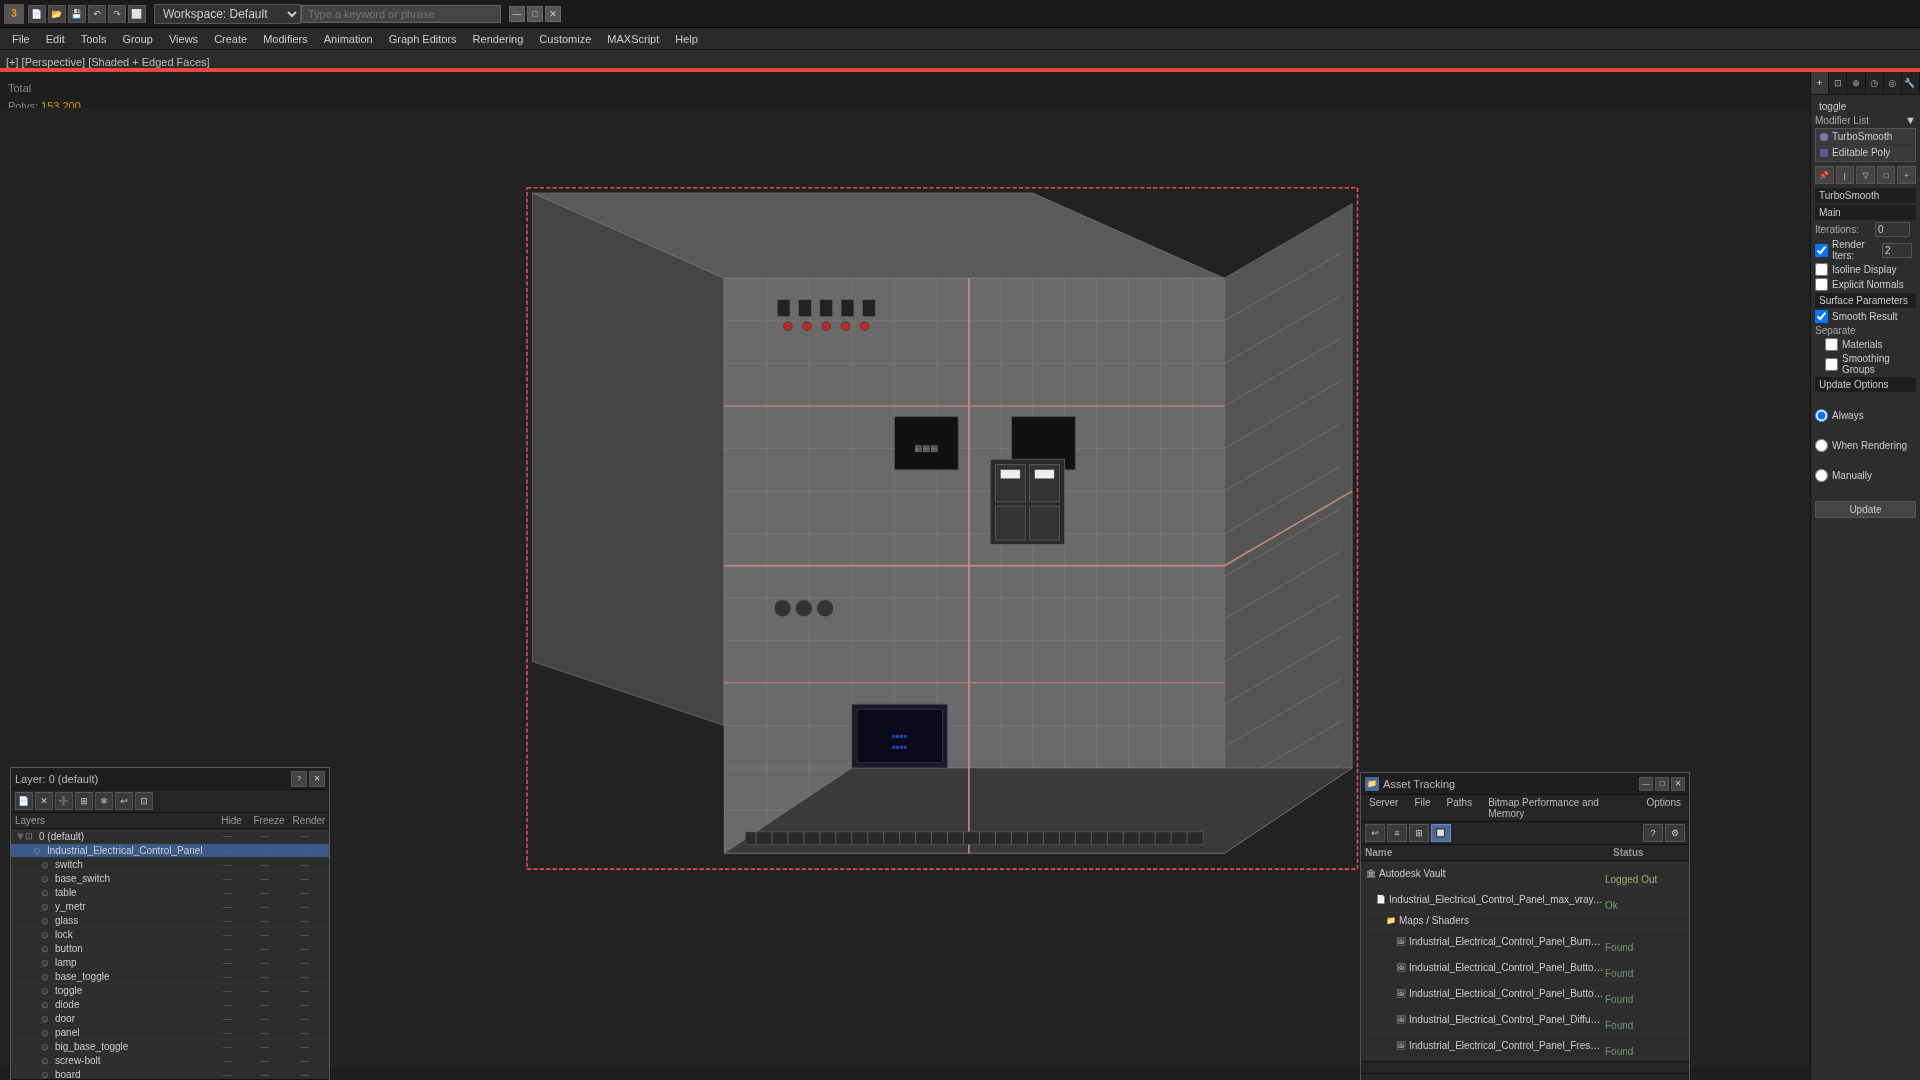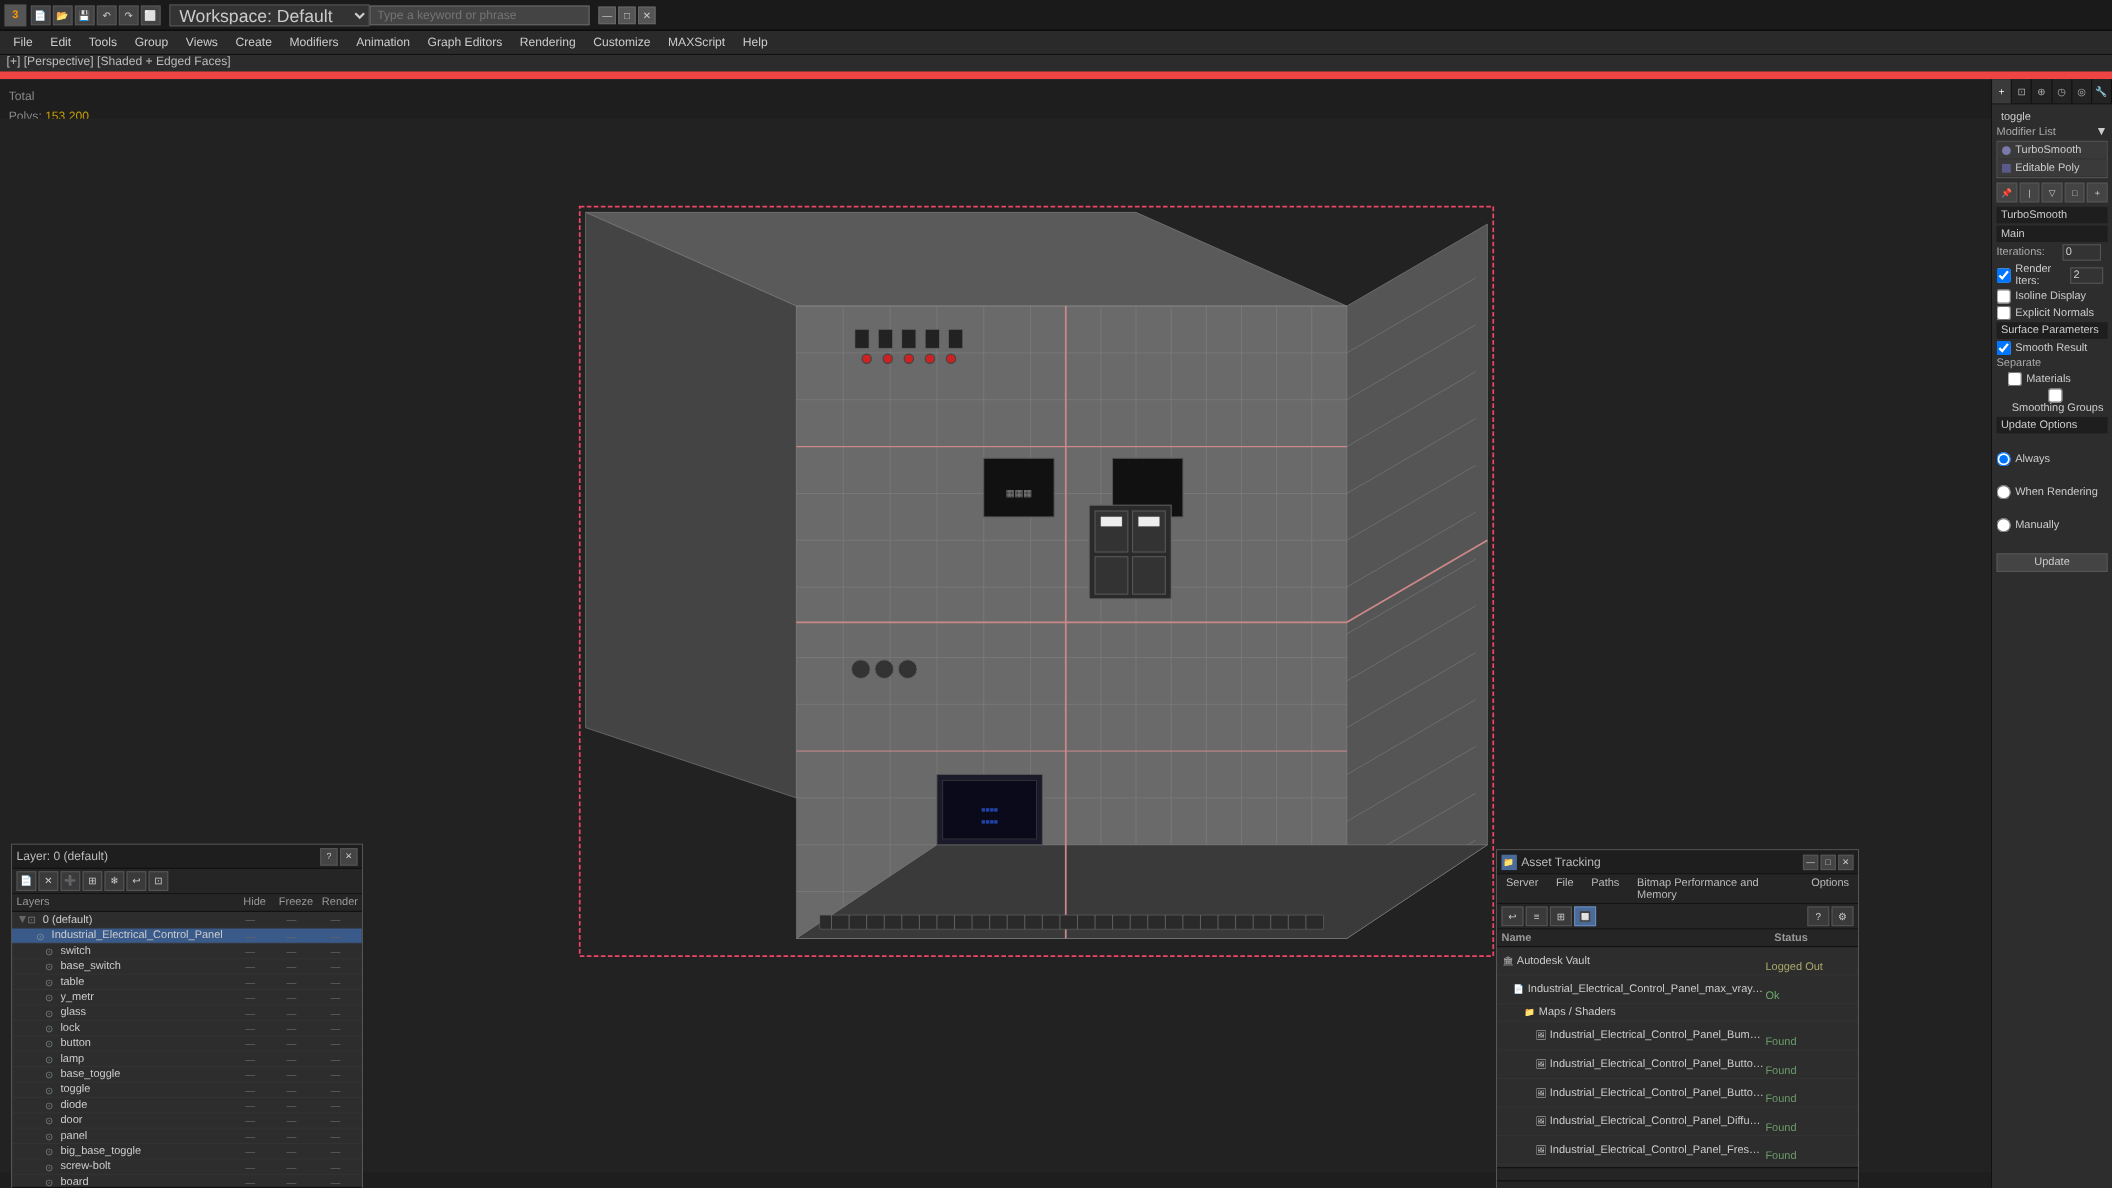--- a/index.html
+++ b/index.html
@@ -3,32 +3,32 @@
   <meta charset="utf-8">
   <style>
     * { margin: 0; padding: 0; box-sizing: border-box; }
     body { width: 1920px; height: 1080px; background: #3a3a3a; font-family: 'Arial', sans-serif; font-size: 11px; color: #ccc; overflow: hidden; }
 
     
     #title-bar { display: flex; align-items: center; background: #1a1a1a; height: 28px; padding: 0 4px; border-bottom: 1px solid #000; }
     #title-bar .app-icon { width: 20px; height: 20px; background: #555; margin-right: 4px; display: flex; align-items: center; justify-content: center; font-size: 10px; color: #f90; font-weight: bold; }
     #title-bar .toolbar-icons { display: flex; gap: 2px; margin-right: 8px; }
     #title-bar .toolbar-icons span { width: 18px; height: 18px; background: #444; border: 1px solid #555; display: flex; align-items: center; justify-content: center; font-size: 9px; cursor: pointer; }
-    #title-bar .workspace-dropdown { background: #333; border: 1px solid #555; color: #ccc; padding: 1px 16px 1px 4px; font-size: 16px; height: 20px; cursor: pointer; }
+    #title-bar .workspace-dropdown { background: #333; border: 1px solid #555; color: #ccc; padding: 1px 16px 1px 4px; font-size: 12px; height: 20px; cursor: pointer; }
     #title-bar .title { flex: 1; text-align: center; color: #bbb; font-size: 11px; }
     #title-bar .search-box { background: #444; border: 1px solid #666; color: #ccc; padding: 2px 6px; font-size: 11px; width: 200px; }
     #title-bar .win-controls { display: flex; gap: 2px; margin-left: 8px; }
     #title-bar .win-btn { width: 16px; height: 16px; background: #555; border: 1px solid #666; display: flex; align-items: center; justify-content: center; font-size: 9px; cursor: pointer; }
 
     
     #menu-bar { display: flex; align-items: center; background: #2a2a2a; height: 22px; padding: 0 4px; border-bottom: 1px solid #111; }
     #menu-bar .menu-item { padding: 2px 8px; cursor: pointer; color: #ccc; font-size: 11px; }
 
     
-    #viewport-header { display: flex; align-items: flex-start; background: #2c2c2c; height: 22px; padding: 0 6px; border-bottom: 7px solid #ef4444; color: #bbb; font-size: 11px; }
+    #viewport-header { display: flex; align-items: flex-end; background: #2c2c2c; height: 22px; padding: 0 6px; border-bottom: 4px solid #ef4444; color: #bbb; font-size: 11px; }
     #viewport-header span { margin-right: 6px; }
 
     
     #main-layout { display: flex; height: calc(1080px - 28px - 22px); }
 
     
     #viewport { flex: 1; background: #1e1e1e; position: relative; overflow: hidden; }
 
     
     #stats { position: absolute; top: 8px; left: 8px; color: #c8a000; font-size: 11px; line-height: 1.6; }
@@ -691,21 +691,21 @@
         <label>Smooth Result</label>
       </div>
 
       <div style="font-size:10px; color:#aaa; margin:2px 0;">Separate</div>
 
       <div class="checkbox-row" style="margin-left:10px;">
         <input type="checkbox" style="">
         <label>Materials</label>
       </div>
 
-      <div class="checkbox-row" style="margin-left:10px;flex-direction:column;">
+      <div class="checkbox-row" style="margin-left:10px;">
         <input type="checkbox" style="">
         <label>Smoothing Groups</label>
       </div>
 
       <div class="sub-section">
         <span>Update Options</span>
       </div>
 
       <div class="radio-group">
         <div class="radio-row">

